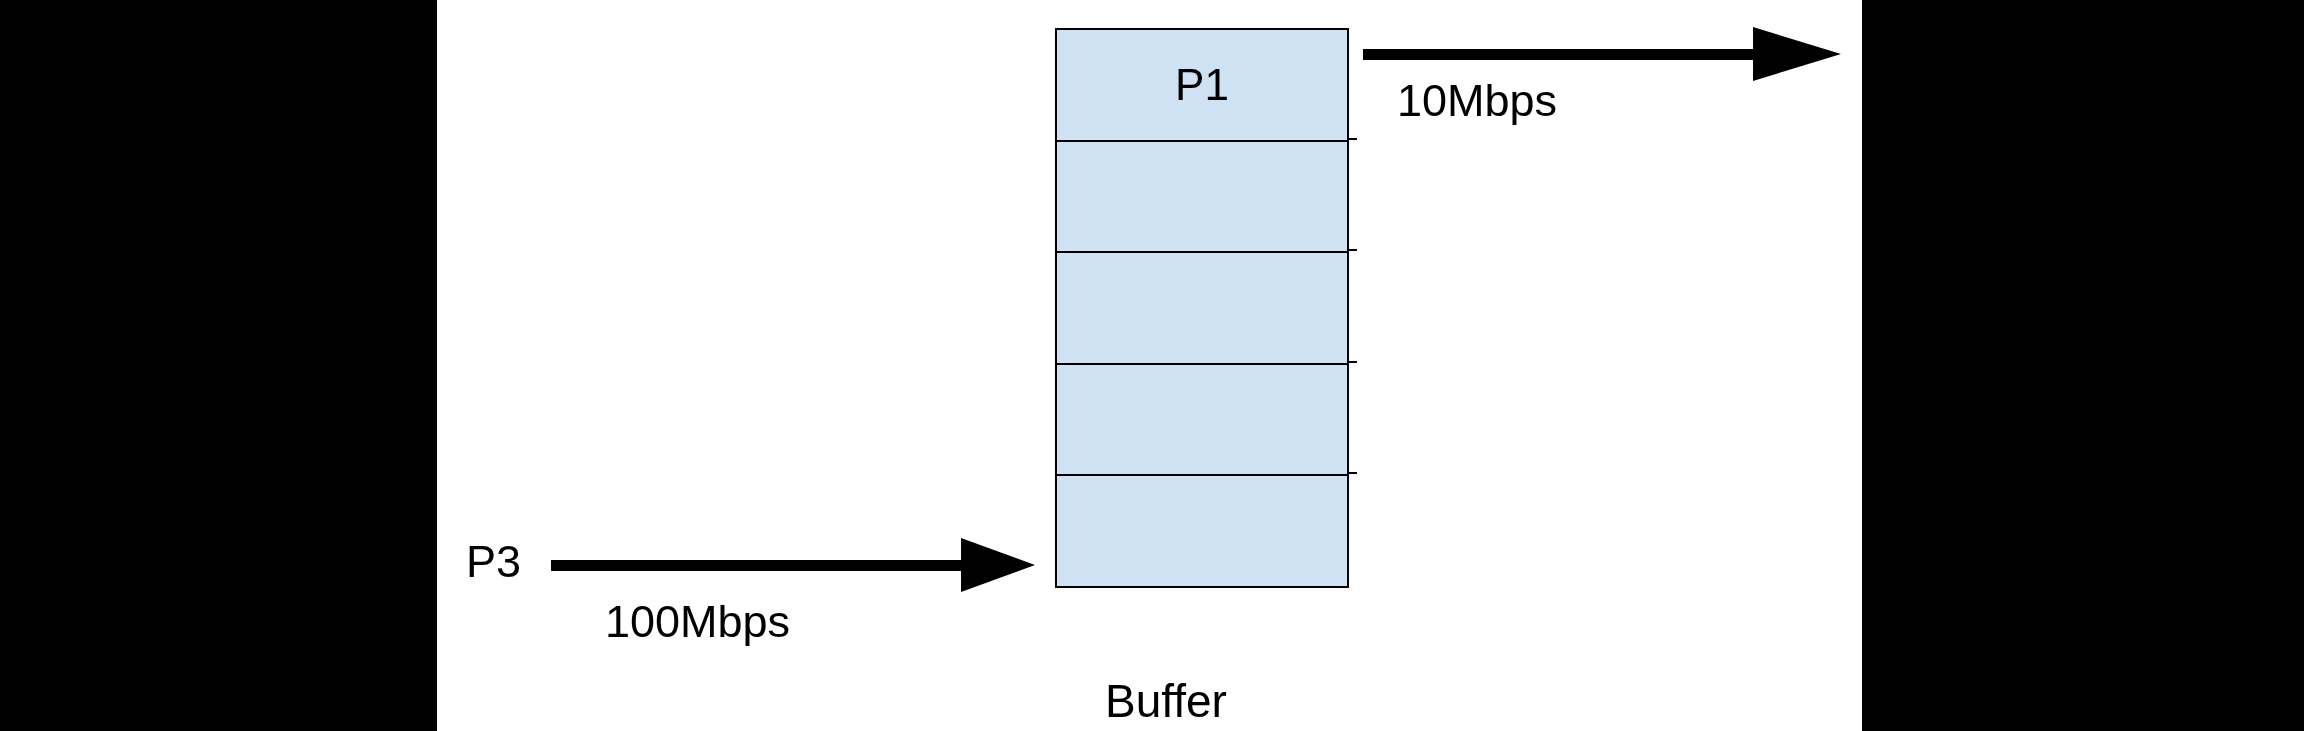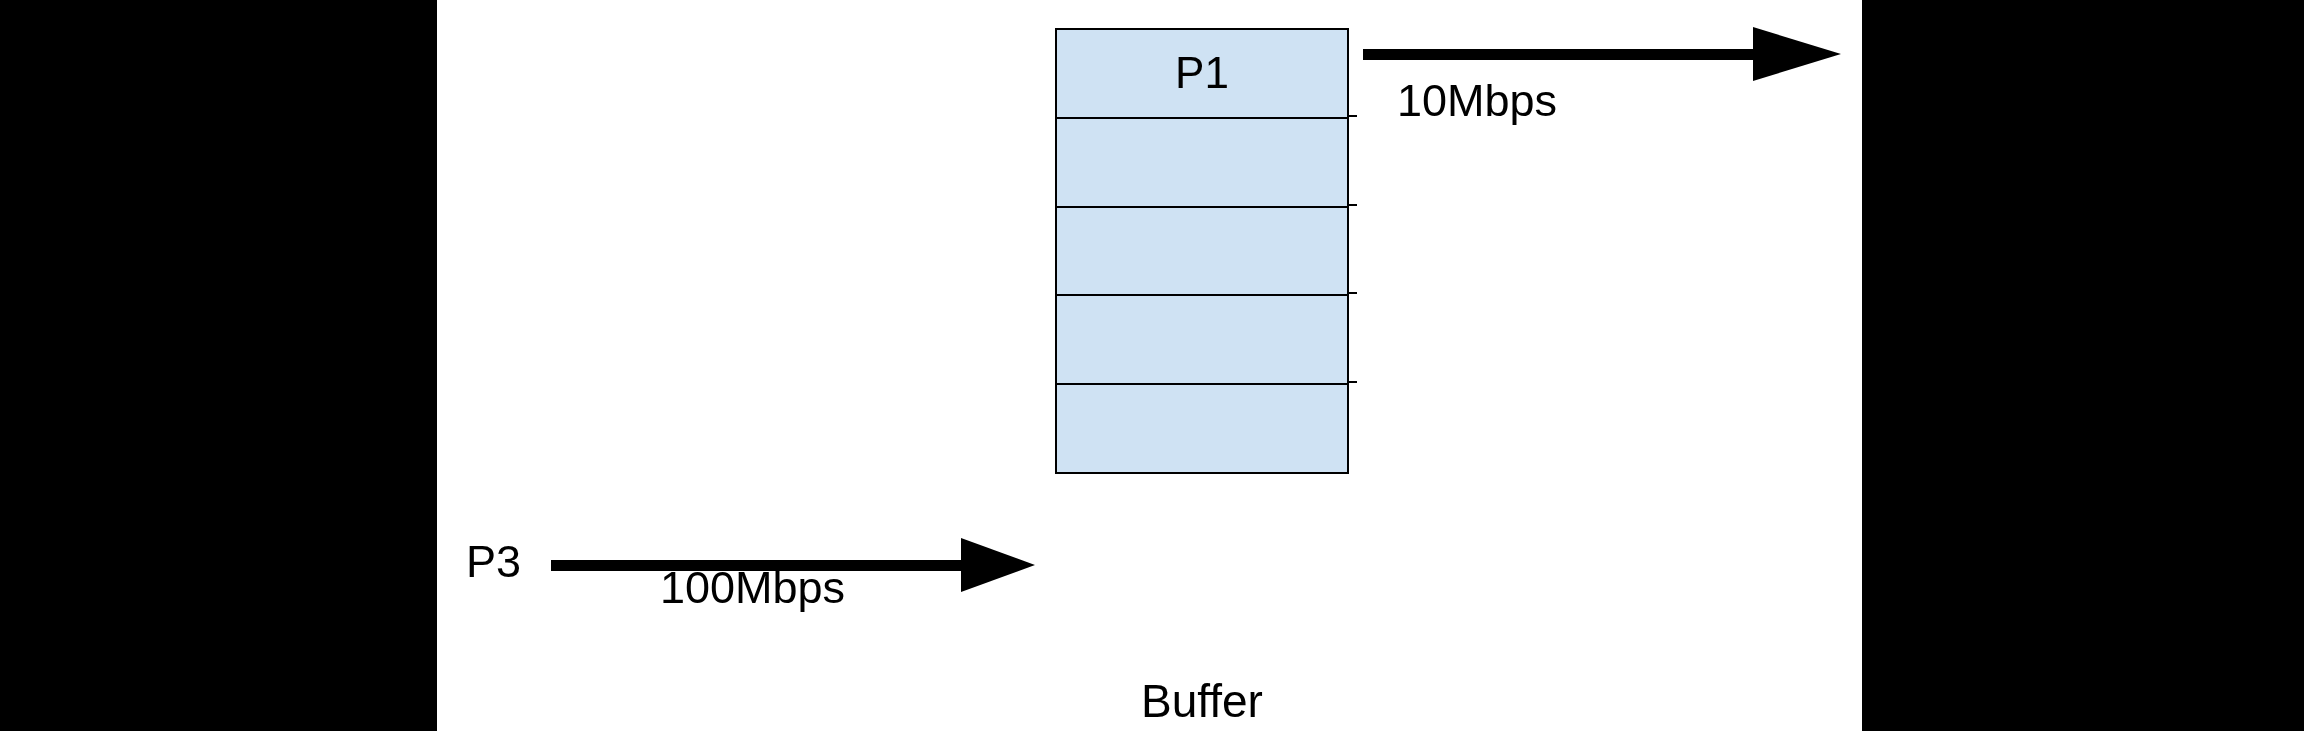--- a/index.html
+++ b/index.html
@@ -22,21 +22,21 @@
     height: 731px;
     background: #ffffff;
   }
 
   
   .buffer {
     position: absolute;
     left: 618px;
     top: 28px;
     width: 294px;
-    height: 446px;
+    height: 560px;
     border: 2px solid #000000;
     display: flex;
     flex-direction: column;
   }
   .cell {
     position: relative;
     flex: 1;
     background: #cfe2f3;
     border-bottom: 2px solid #000000;
     display: flex;
@@ -76,23 +76,23 @@
 
   
   .label {
     position: absolute;
     font-size: 45px;
     line-height: 1.1;
     white-space: nowrap;
   }
   .out-rate { left: 960px; top: 76px; width: 260px; }
   .p3-label { left: 20px; top: 537px; margin-left: 9px; }
-  .in-rate  { left: 168px; top: 563px; width: 240px; text-align: right; }
+  .in-rate  { left: 168px; top: 597px; width: 240px; text-align: left; }
   .buffer-caption {
-    left: 618px; top: 676px; width: 294px;
+    left: 582px; top: 676px; width: 294px;
     text-align: center; font-size: 46px;
   }
 </style>
 </head>
 <body>
 
 <div class="canvas">
 
   <div class="buffer">
     <div class="cell">

